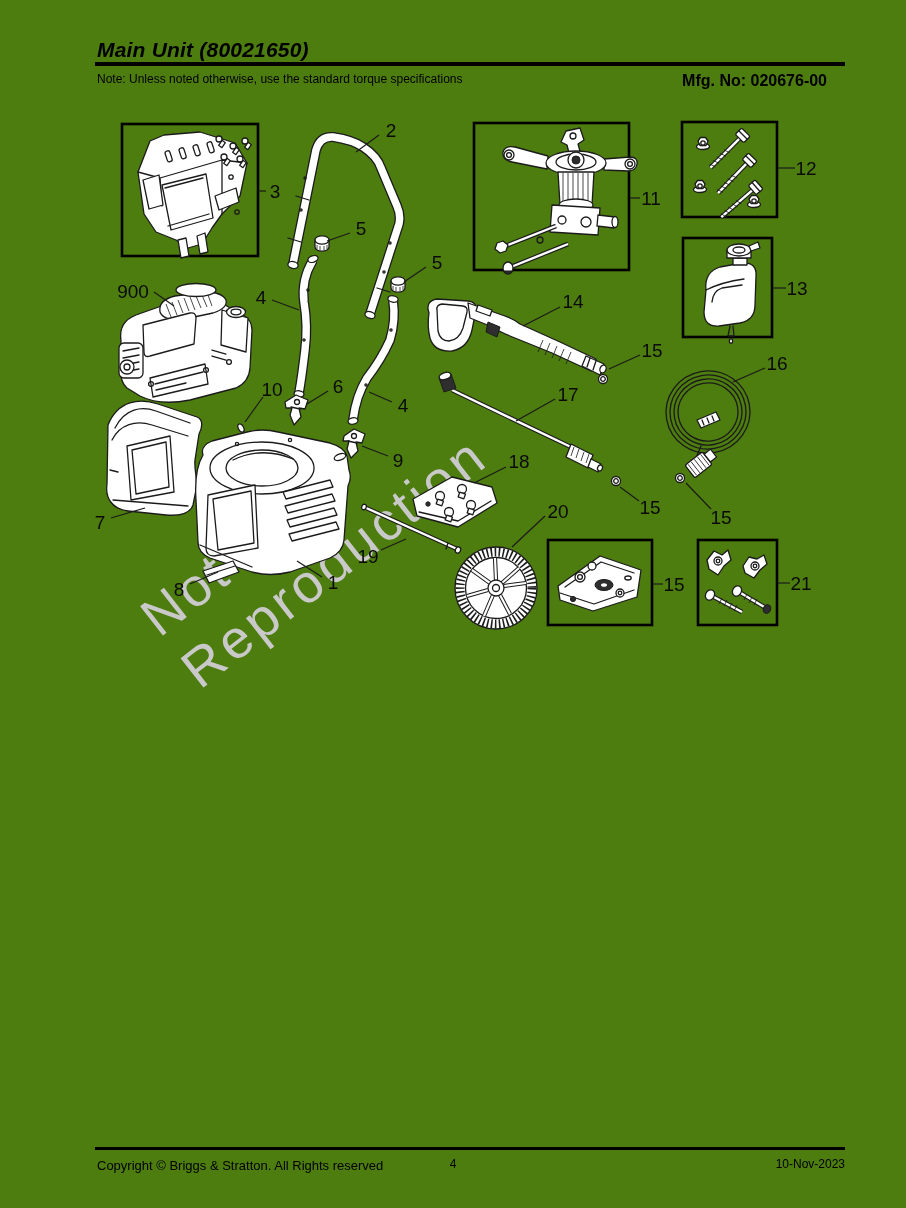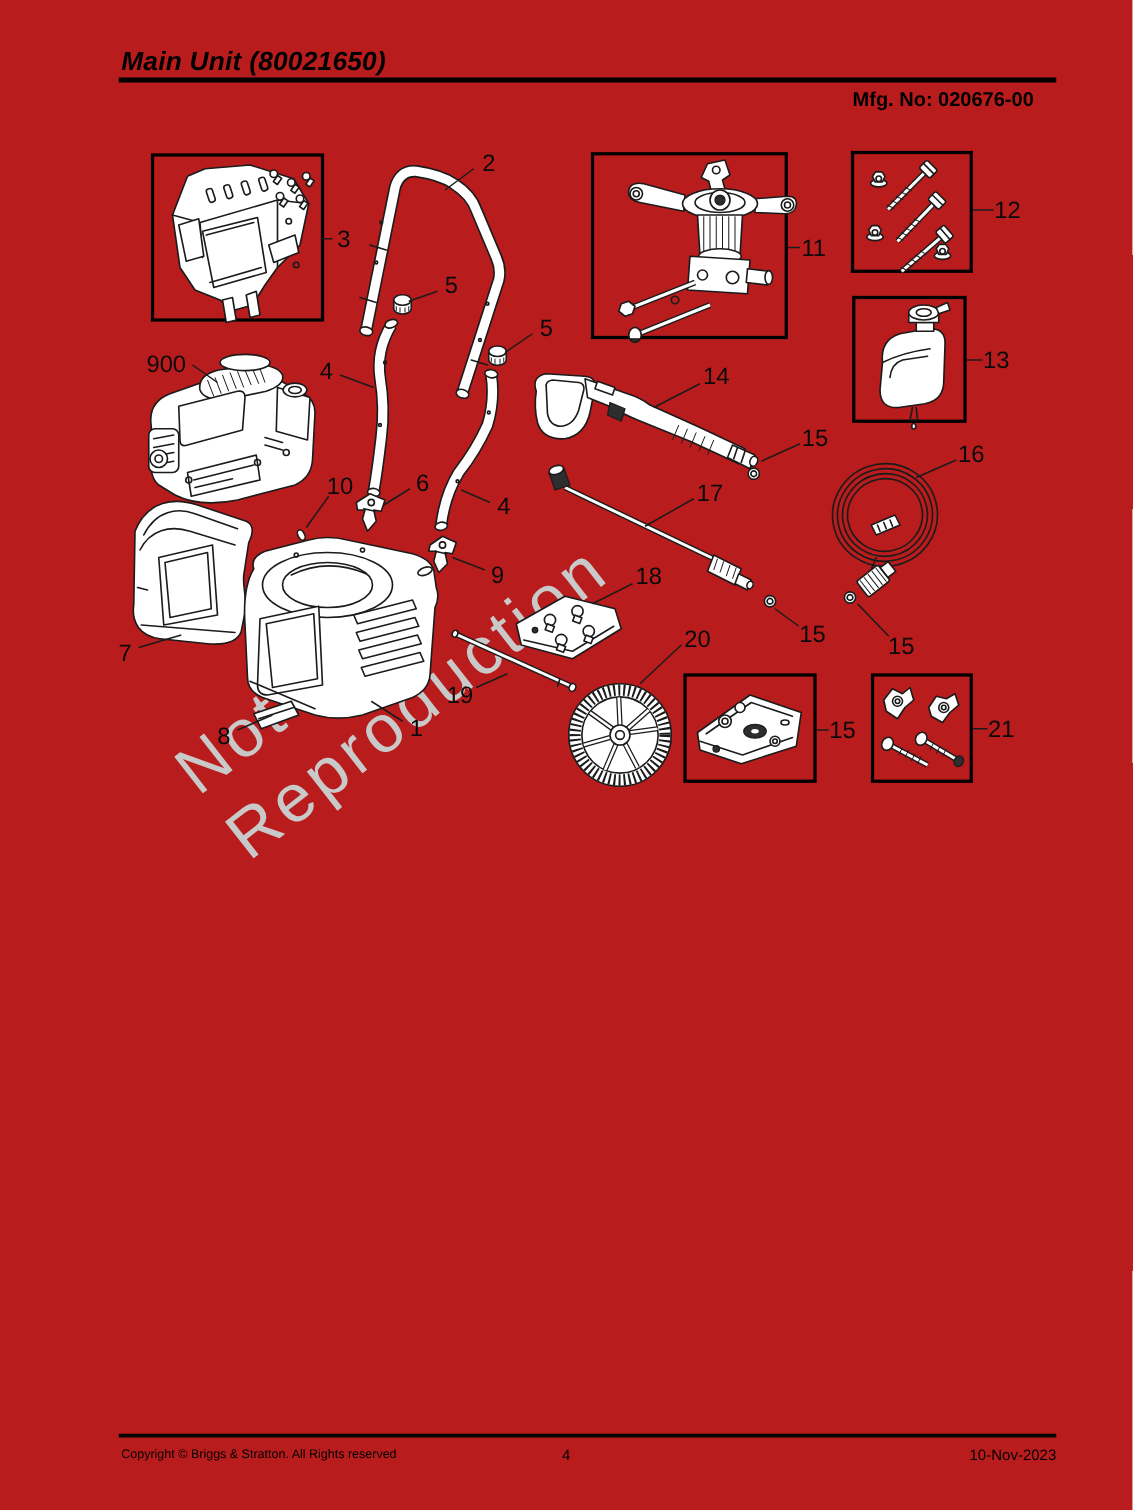--- a/index.html
+++ b/index.html
@@ -1,25 +1,25 @@
 <!DOCTYPE html>
 <html><head>
 <meta charset="utf-8">
 <style>
   html,body{margin:0;padding:0;background:#ffffff;}
-  .page{position:relative;width:906px;height:1208px;background:#b91c1c;overflow:hidden;
+  .page{position:relative;width:906px;height:1208px;background:#4d7c0f;overflow:hidden;
         font-family:"Liberation Sans",sans-serif;color:#000;}
   
   .title{position:absolute;left:97px;top:38px;font-size:21px;font-weight:bold;font-style:italic;letter-spacing:0.2px;}
   .rule-top{position:absolute;left:95px;top:62px;width:750px;height:4px;background:#000;}
   .note{position:absolute;left:97px;top:72px;font-size:12px;}
   .mfg{position:absolute;right:79px;top:72px;font-size:16px;font-weight:bold;}
   
   .rule-bottom{position:absolute;left:95px;top:1147px;width:750px;height:3px;background:#000;}
-  .copyright{position:absolute;left:97px;top:1158px;font-size:10px;}
+  .copyright{position:absolute;left:97px;top:1158px;font-size:13px;}
   .pageno{position:absolute;left:0;top:1157px;width:906px;text-align:center;font-size:12px;}
   .datetxt{position:absolute;right:61px;top:1157px;font-size:12px;}
   
   .watermark{position:absolute;left:128px;top:598px;transform:rotate(-38deg);transform-origin:0 0;
              font-size:54px;letter-spacing:4px;line-height:1.22;color:#c9c9c9;white-space:nowrap;z-index:1;}
   .watermark span{display:block;}
   
   svg.diagram{position:absolute;left:0;top:0;z-index:2;}
   .ln{fill:none;stroke:#1b1b1b;stroke-width:1.3;stroke-linecap:round;stroke-linejoin:round;}
   .lnf{fill:#ffffff;stroke:#1b1b1b;stroke-width:1.3;stroke-linejoin:round;}
@@ -35,20 +35,21 @@
   .spO{stroke:#1b1b1b;stroke-width:4.2;fill:none;}
   .spI{stroke:#ffffff;stroke-width:2.2;fill:none;}
 </style>
 </head>
 <body>
 
 <div class="page">
 
   <div class="title">Main Unit (80021650)</div>
   <div class="rule-top"></div>
+  <div class="note">Note: Unless noted otherwise, use the standard torque specifications</div>
   <div class="mfg">Mfg. No: 020676-00</div>
 
   <div class="watermark">
     <span>Not For</span>
     <span>Reproduction</span>
   </div>
 
   <svg class="diagram" width="906" height="1208" viewBox="0 0 906 1208">
     <defs>
       <g id="sym-fnut">

